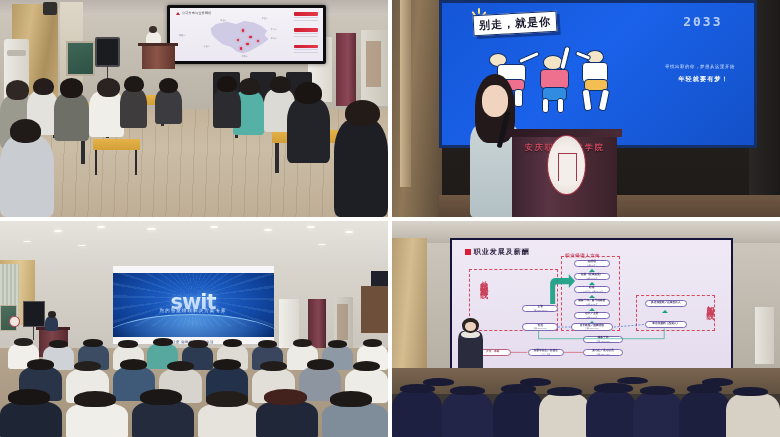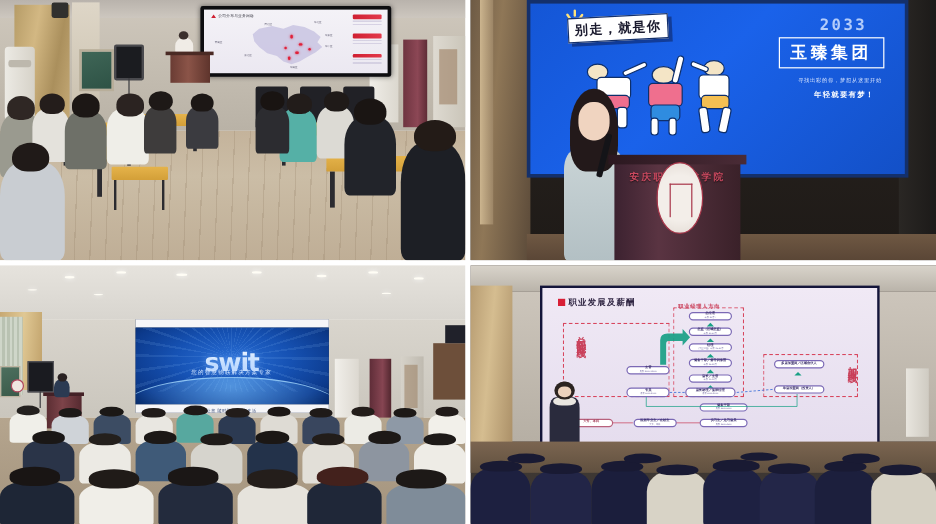--- a/index.html
+++ b/index.html
@@ -420,21 +420,20 @@
         <div class="tr-led">
           <div class="tr-spark">
             <i style="left:2px;top:4px;transform:rotate(-35deg)"></i>
             <i style="left:7px;top:1px;"></i>
             <i style="left:12px;top:4px;transform:rotate(35deg)"></i>
           </div>
           <div class="tr-badge">
             <span>别走，就是你</span>
           </div>
           <div class="tr-year">2033</div>
-          <div class="tr-company">玉臻集团</div>
           <div class="tr-tag1">寻找出彩的你，梦想从这里开始</div>
           <div class="tr-tag2">年轻就要有梦！</div>
 
           <div class="tr-figs">
 
             <div class="fig" style="left:0;top:14%;width:40%;height:76%">
               <div class="fhead" style="left:6%;top:0;width:34%;height:26%;background:#f4e5c6"></div>
               <div class="ftorso" style="left:22%;top:22%;width:52%;height:34%;background:#ffffff"></div>
               <div class="ftorso" style="left:26%;top:50%;width:46%;height:22%;background:#ef6f8e"></div>
               <div class="flimb" style="left:60%;top:4%;width:40%;height:9%;transform:rotate(-24deg)"></div>

